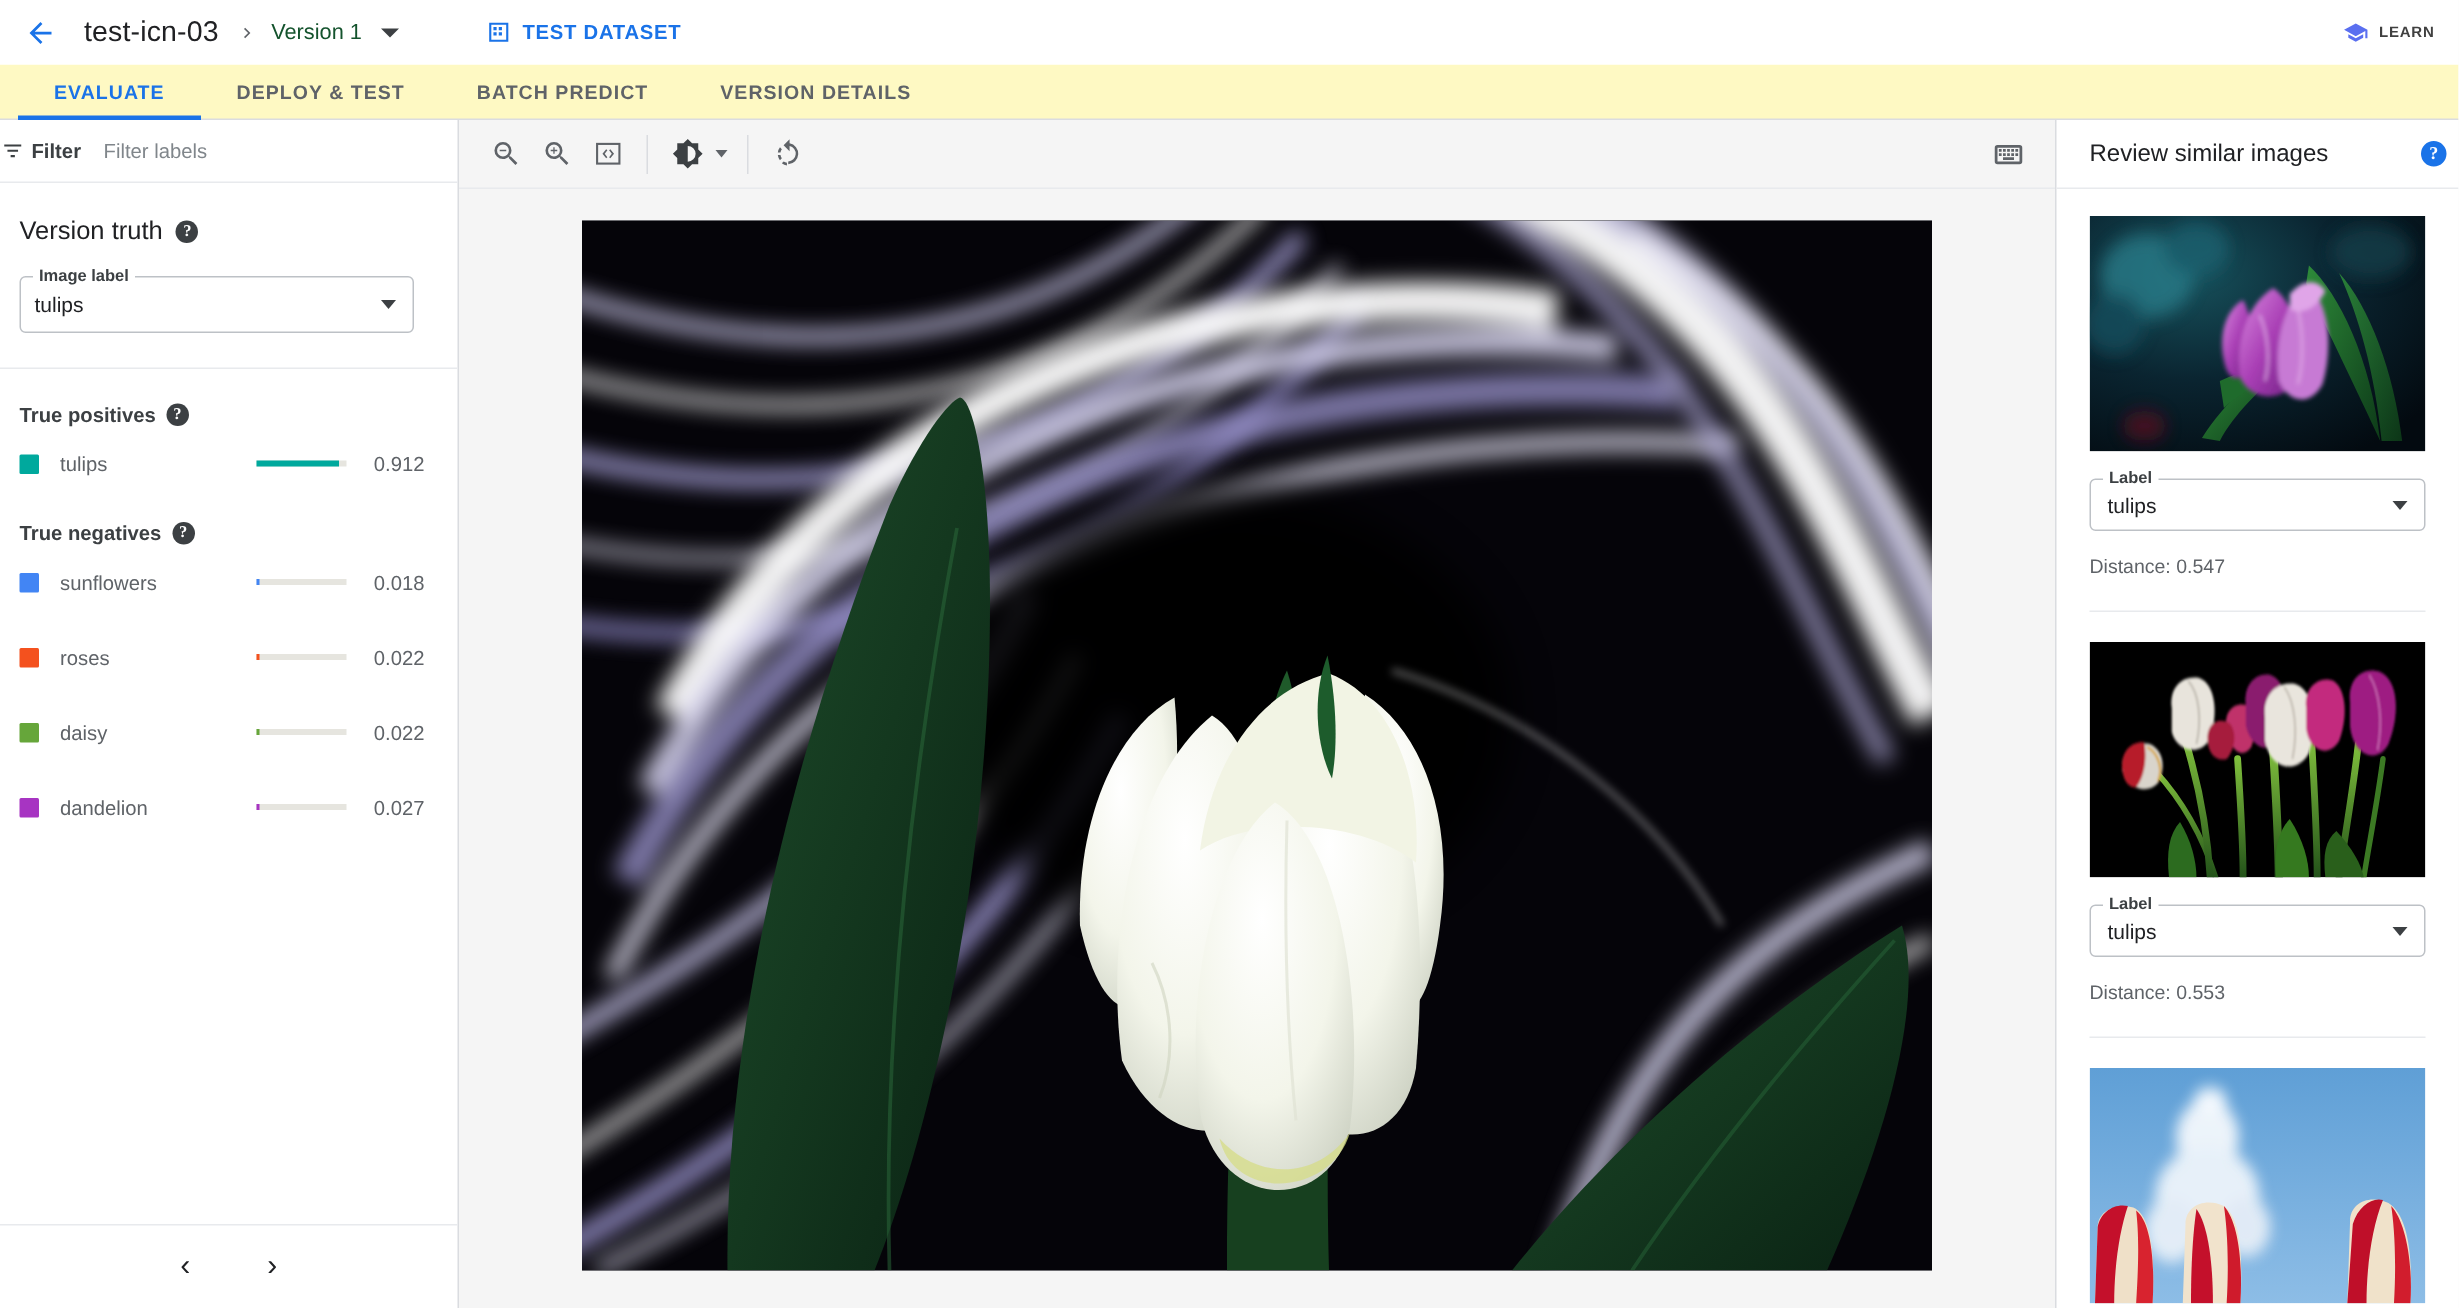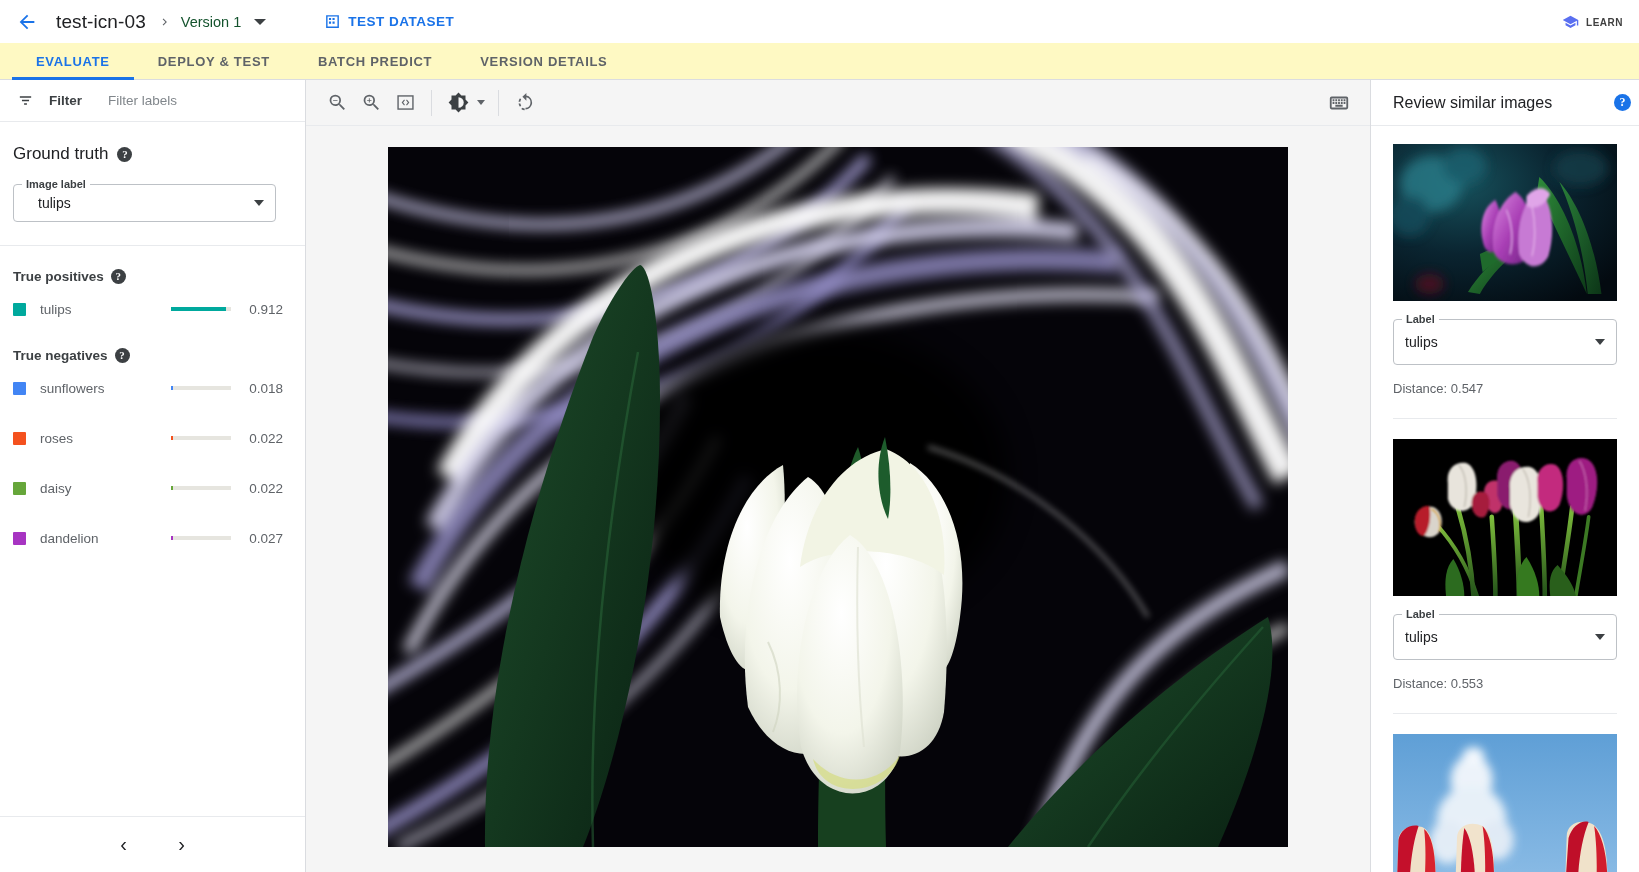--- a/index.html
+++ b/index.html
@@ -77,40 +77,40 @@
     border-right: 1px solid #dadce0;
     display: flex; flex-direction: column; background: #fff;
   }
   .left-head {
     height: 46px; flex: 0 0 46px; display: flex; align-items: center;
     padding-left: 8px; border-bottom: 1px solid #e8eaed;
   }
   .left-head .ttl { font-size: 16px; color: #202124; margin-left: 10px; }
   .filter-row {
     height: 42px; flex: 0 0 42px; display: flex; align-items: center;
-    padding-left: 17px; border-bottom: 1px solid #e8eaed; gap: 15px;
+    border-bottom: 1px solid #e8eaed; gap: 4px;
   }
   .filter-row .flabel { font-size: 13.5px; font-weight: 600; color: #3c4043; }
   .filter-row .fph { font-size: 13.5px; color: #80868b; margin-left: 11px; }
 
   .left-scroll { flex: 1 1 auto; overflow: hidden; padding: 0 13px; }
 
   .sec-title {
     font-size: 17px; color: #202124; display: flex; align-items: center; gap: 9px;
     margin: 22px 0 0 0; font-weight: 400;
   }
   .help-dot {
     width: 15px; height: 15px; border-radius: 50%; background: #3c4043;
     color: #fff; font-size: 11px; font-weight: 700; line-height: 15px;
     text-align: center; font-family: "Liberation Serif", serif; flex: 0 0 auto;
   }
 
   .tf {
     position: relative; margin: 20px 16px 0 0; height: 38px;
-    border: 1px solid #bdc1c6; border-radius: 4px; padding: 0 24px;
+    border: 1px solid #bdc1c6; border-radius: 4px; padding: 0 9px;
     display: flex; align-items: center; cursor: pointer;
   }
   .tf-legend {
     position: absolute; top: -7px; left: 8px; background: #fff;
     padding: 0 4px; font-size: 11px; color: #3c4043; font-weight: 600;
   }
   .tf-val { font-size: 14px; color: #202124; }
   .tf-caret {
     position: absolute; right: 11px; top: 50%; transform: translateY(-50%);
     width: 0; height: 0;
@@ -190,21 +190,21 @@
     width: 17px; height: 17px; border-radius: 50%; background: #1a73e8;
     color: #fff; font-size: 12px; font-weight: 700; line-height: 17px;
     text-align: center; font-family: "Liberation Serif", serif;
     position: absolute; right: 8px; cursor: pointer;
   }
   .right-scroll { flex: 1 1 auto; overflow: hidden; padding: 0 0 0 0; }
   .sim-card { padding: 20px 22px 0 22px; }
   .sim-card.first { padding-top: 18px; }
   .thumb { width: 100%; height: 157px; position: relative; overflow: hidden; }
   .sim-tf {
-    position: relative; margin-top: 18px; height: 46px;
+    position: relative; margin-top: 18px; height: 35px;
     border: 1px solid #bdc1c6; border-radius: 4px; padding: 16px 11px;
     display: flex; align-items: center; cursor: pointer; background: #fff;
   }
   .dist { font-size: 13px; color: #5f6368; margin-top: 16px; }
   .sim-div { height: 1px; background: #e8eaed; margin: 22px 0 0 0; }
 </style>
 </head>
 <body>
 
 <div class="app">
@@ -255,21 +255,21 @@
         <svg width="17" height="17" viewBox="0 0 24 24" fill="#3c4043">
           <path d="M4 6h16v2H4V6zm3 5h10v2H7v-2zm3 5h4v2h-4v-2z"></path>
         </svg>
         <span class="flabel">Filter</span>
         <span class="fph">Filter labels</span>
       </div>
 
       <div class="left-scroll">
 
         <div class="sec-title">
-          <span>Ground truth</span>
+          <span>Version truth</span>
           <span class="help-dot">?</span>
         </div>
 
         <div class="tf">
           <span class="tf-legend">Image label</span>
           <span class="tf-val">tulips</span>
           <span class="tf-caret"></span>
         </div>
 
         <div class="divider"></div>

